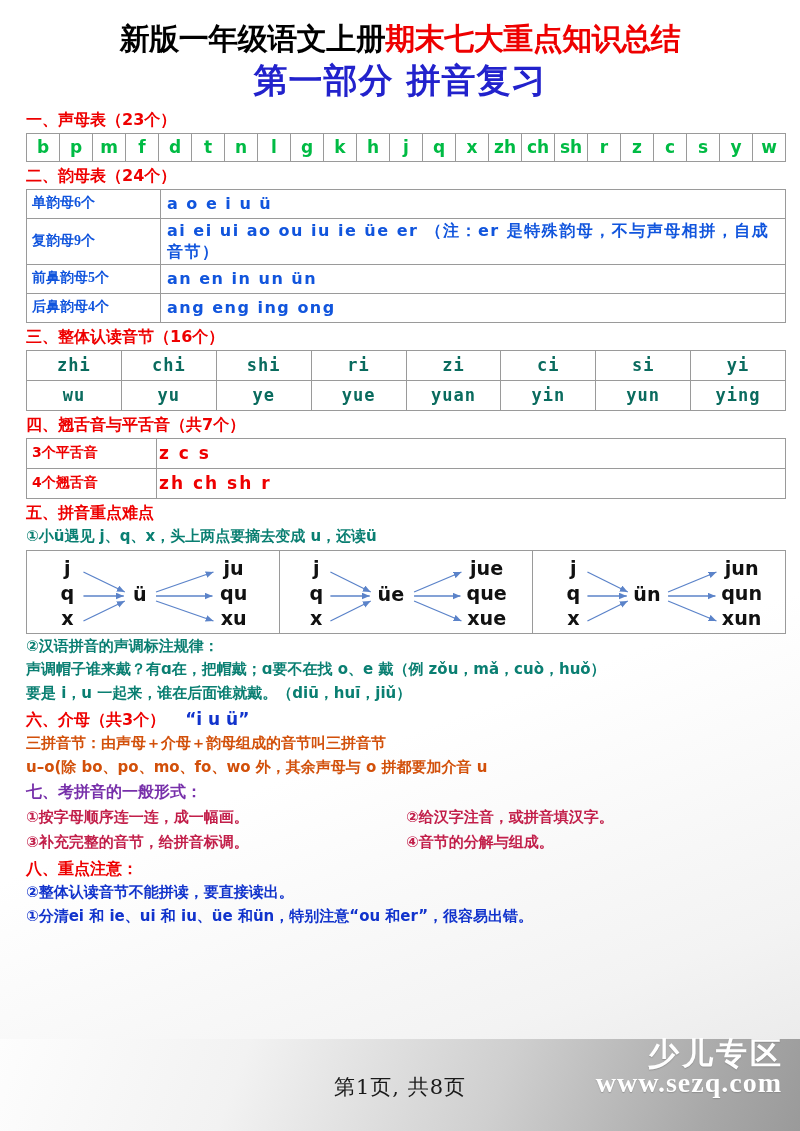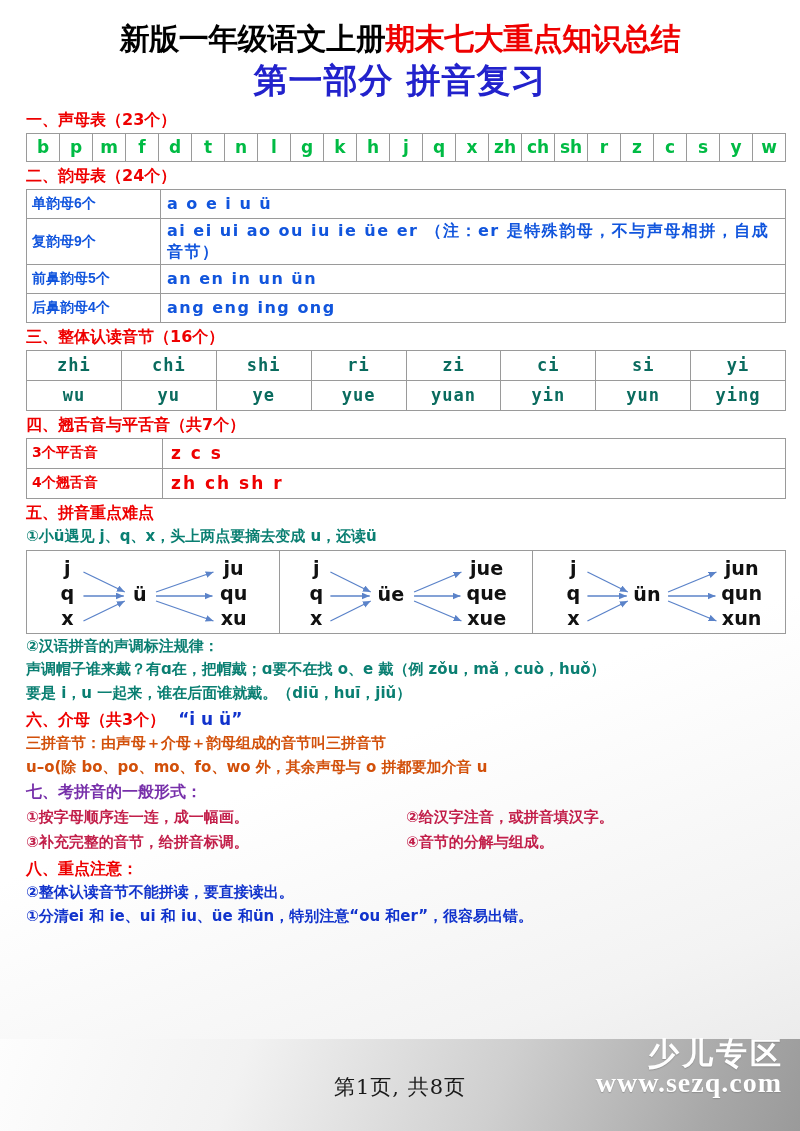--- a/index.html
+++ b/index.html
@@ -72,21 +72,21 @@
     text-align:left;
     padding:1px 6px;
     font-family:"DejaVu Sans", sans-serif;
     font-weight:bold;
     font-size:16px;
     color:#1155dd;
     line-height:1.35;
   }
   .tbl-yun td.lab{
     width:122px;
-    font-family:Liberation Sans, sans-serif;
+    font-family:Liberation Serif, serif;
     font-weight:bold;
     font-size:14px;
     color:#1155dd;
     padding-left:5px;
   }
   .tbl-yun td.val{letter-spacing:1.5px;margin-left:20px;}
 
   
   .tbl-zheng td{
     height:29px;
@@ -94,21 +94,21 @@
     font-weight:bold;
     font-size:17px;
     color:#0a6b5e;
     letter-spacing:1px;
   }
 
   
   .tbl-qiao td{
     height:27px;
     text-align:left;
-    padding:1px 8px;
+    padding:1px 2px;
     font-family:"DejaVu Sans", sans-serif;
     font-weight:bold;
     font-size:17px;
     color:#ee0000;
     letter-spacing:2px;
   }
   .tbl-qiao td.lab{
     width:122px;
     font-size:14px;
     letter-spacing:0;
@@ -379,21 +379,21 @@
         </g>
       </svg>
     </div>
 
   </div>
 
   <div class="line c-green">②汉语拼音的声调标注规律：</div>
   <div class="line c-green">声调帽子谁来戴？有ɑ在，把帽戴；ɑ要不在找 o、e 戴（例 zǒu，mǎ，cuò，huǒ）</div>
   <div class="line c-green">要是 i，u 一起来，谁在后面谁就戴。（diū，huī，jiǔ）</div>
 
-  <div class="head h-red"><span>六、介母（共3个）</span><span style="color:#1133cc;font-size:17px;margin-left:13px;">“i    u    ü”</span></div>
+  <div class="head h-red"><span>六、介母（共3个）</span><span style="color:#1133cc;font-size:17px;margin-left:20px;">“i    u    ü”</span></div>
   <div class="line c-orange">三拼音节：由声母＋介母＋韵母组成的音节叫三拼音节</div>
   <div class="line c-orange">u–o(除 bo、po、mo、fo、wo 外，其余声母与 o 拼都要加介音 u</div>
 
   <div class="head h-purple">七、考拼音的一般形式：</div>
   <div class="two-col">
     <div>
         <div class="line c-crimson">①按字母顺序连一连，成一幅画。</div>
       </div>
     <div>
         <div class="line c-crimson">②给汉字注音，或拼音填汉字。</div>

